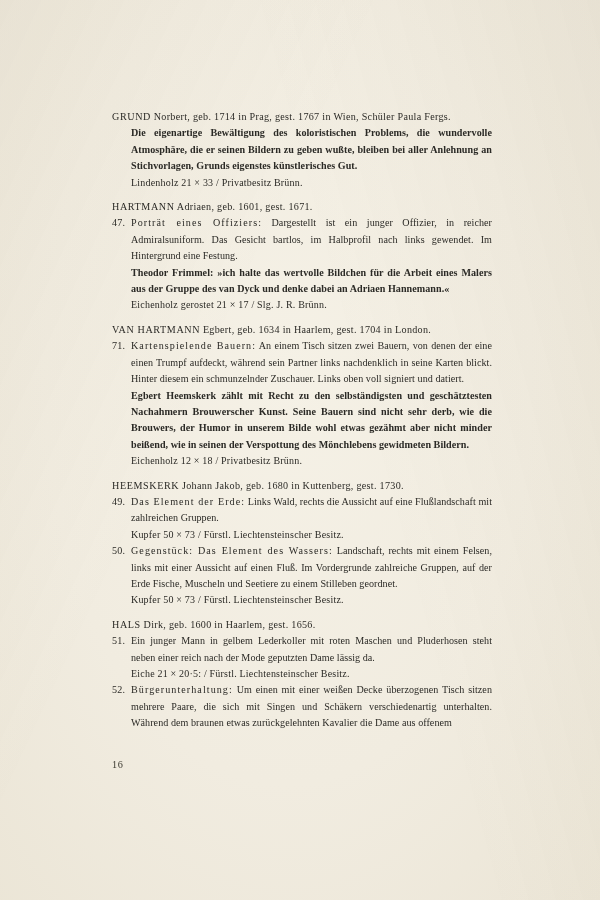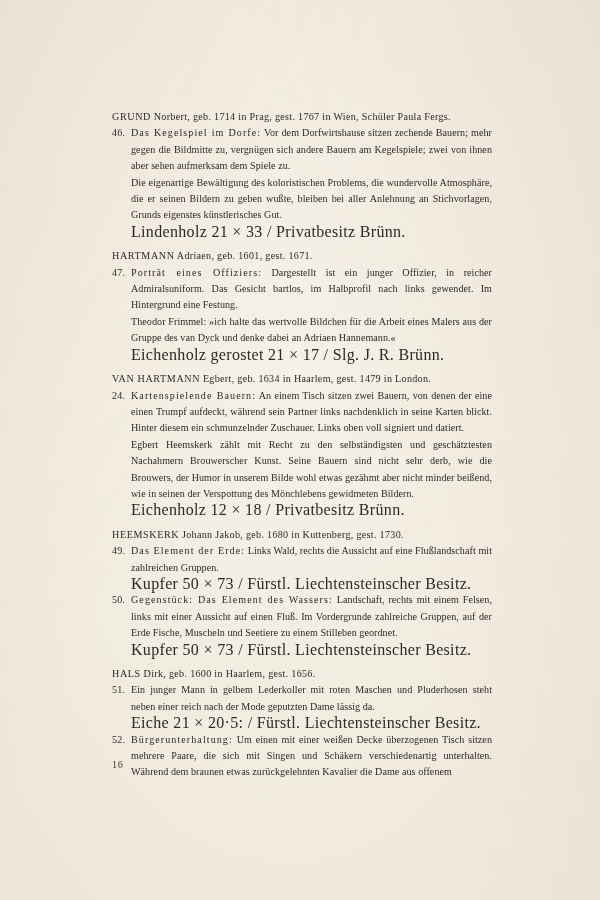--- a/index.html
+++ b/index.html
@@ -79,24 +79,25 @@
     letter-spacing: 0.105em;
   }
   .para {
     text-align: justify;
     text-justify: inter-word;
     font-size: 10.1px;
     line-height: 16.4px;
     letter-spacing: 0.005em;
     padding-left: 19px;
     margin: 0;
+    font-weight: bold;
   }
   .dims {
     padding-left: 19px;
-    font-size: 16px;
+    font-size: 10px;
     line-height: 16.4px;
     letter-spacing: 0.02em;
     text-align: left;
     margin: 0;
     white-space: nowrap;
   }
   .folio {
     position: absolute;
     left: 112px;
     top: 741px;
@@ -109,39 +110,38 @@
 </head>
 <body>
 
 <div class="page">
   <div class="paper-grain"></div>
 
   <div class="text-block">
 
     <div class="entry">
       <p class="artist"><span class="surname">GRUND</span><span> Norbert, geb. 1714 in Prag, gest. 1767 in Wien, Schüler Paula Fergs.</span></p>
-      <p class="item"><span class="item-num">46.</span><span class="item-title">Das Kegelspiel im Dorfe:</span><span> Vor dem Dorfwirtshause sitzen zechende Bauern; mehr gegen die Bildmitte zu, vergnügen sich andere Bauern am Kegelspiele; zwei von ihnen aber sehen aufmerksam dem Spiele zu.</span></p>
       <p class="para">Die eigenartige Bewältigung des koloristischen Problems, die wundervolle Atmosphäre, die er seinen Bildern zu geben wußte, bleiben bei aller Anlehnung an Stichvorlagen, Grunds eigenstes künstlerisches Gut.</p>
       <p class="dims">Lindenholz 21 × 33  /  Privatbesitz Brünn.</p>
     </div>
 
     <div class="artist-gap"></div>
 
     <div class="entry">
       <p class="artist"><span class="surname">HARTMANN</span><span> Adriaen, geb. 1601, gest. 1671.</span></p>
       <p class="item"><span class="item-num">47.</span><span class="item-title">Porträt eines Offiziers:</span><span> Dargestellt ist ein junger Offizier, in reicher Admiralsuniform. Das Gesicht bartlos, im Halbprofil nach links gewendet. Im Hintergrund eine Festung.</span></p>
       <p class="para">Theodor Frimmel: »ich halte das wertvolle Bildchen für die Arbeit eines Malers aus der Gruppe des van Dyck und denke dabei an Adriaen Hannemann.«</p>
       <p class="dims">Eichenholz gerostet 21 × 17  /  Slg. J. R. Brünn.</p>
     </div>
 
     <div class="artist-gap"></div>
 
     <div class="entry">
-      <p class="artist"><span class="surname">VAN HARTMANN</span><span> Egbert, geb. 1634 in Haarlem, gest. 1479 in London.</span></p>
-      <p class="item"><span class="item-num">24.</span><span class="item-title">Kartenspielende Bauern:</span><span> An einem Tisch sitzen zwei Bauern, von denen der eine einen Trumpf aufdeckt, während sein Partner links nachdenklich in seine Karten blickt. Hinter diesem ein schmunzelnder Zuschauer. Links oben voll signiert und datiert.</span></p>
+      <p class="artist"><span class="surname">VAN HARTMANN</span><span> Egbert, geb. 1634 in Haarlem, gest. 1704 in London.</span></p>
+      <p class="item"><span class="item-num">71.</span><span class="item-title">Kartenspielende Bauern:</span><span> An einem Tisch sitzen zwei Bauern, von denen der eine einen Trumpf aufdeckt, während sein Partner links nachdenklich in seine Karten blickt. Hinter diesem ein schmunzelnder Zuschauer. Links oben voll signiert und datiert.</span></p>
       <p class="para">Egbert Heemskerk zählt mit Recht zu den selbständigsten und geschätztesten Nachahmern Brouwerscher Kunst. Seine Bauern sind nicht sehr derb, wie die Brouwers, der Humor in unserem Bilde wohl etwas gezähmt aber nicht minder beißend, wie in seinen der Verspottung des Mönchlebens gewidmeten Bildern.</p>
       <p class="dims">Eichenholz 12 × 18  /  Privatbesitz Brünn.</p>
     </div>
 
     <div class="artist-gap"></div>
 
     <div class="entry">
       <p class="artist"><span class="surname">HEEMSKERK</span><span> Johann Jakob, geb. 1680 in Kuttenberg, gest. 1730.</span></p>
       <p class="item"><span class="item-num">49.</span><span class="item-title">Das Element der Erde:</span><span> Links Wald, rechts die Aussicht auf eine Flußlandschaft mit zahlreichen Gruppen.</span></p>
       <p class="dims">Kupfer 50 × 73 / Fürstl. Liechtensteinscher Besitz.</p>

